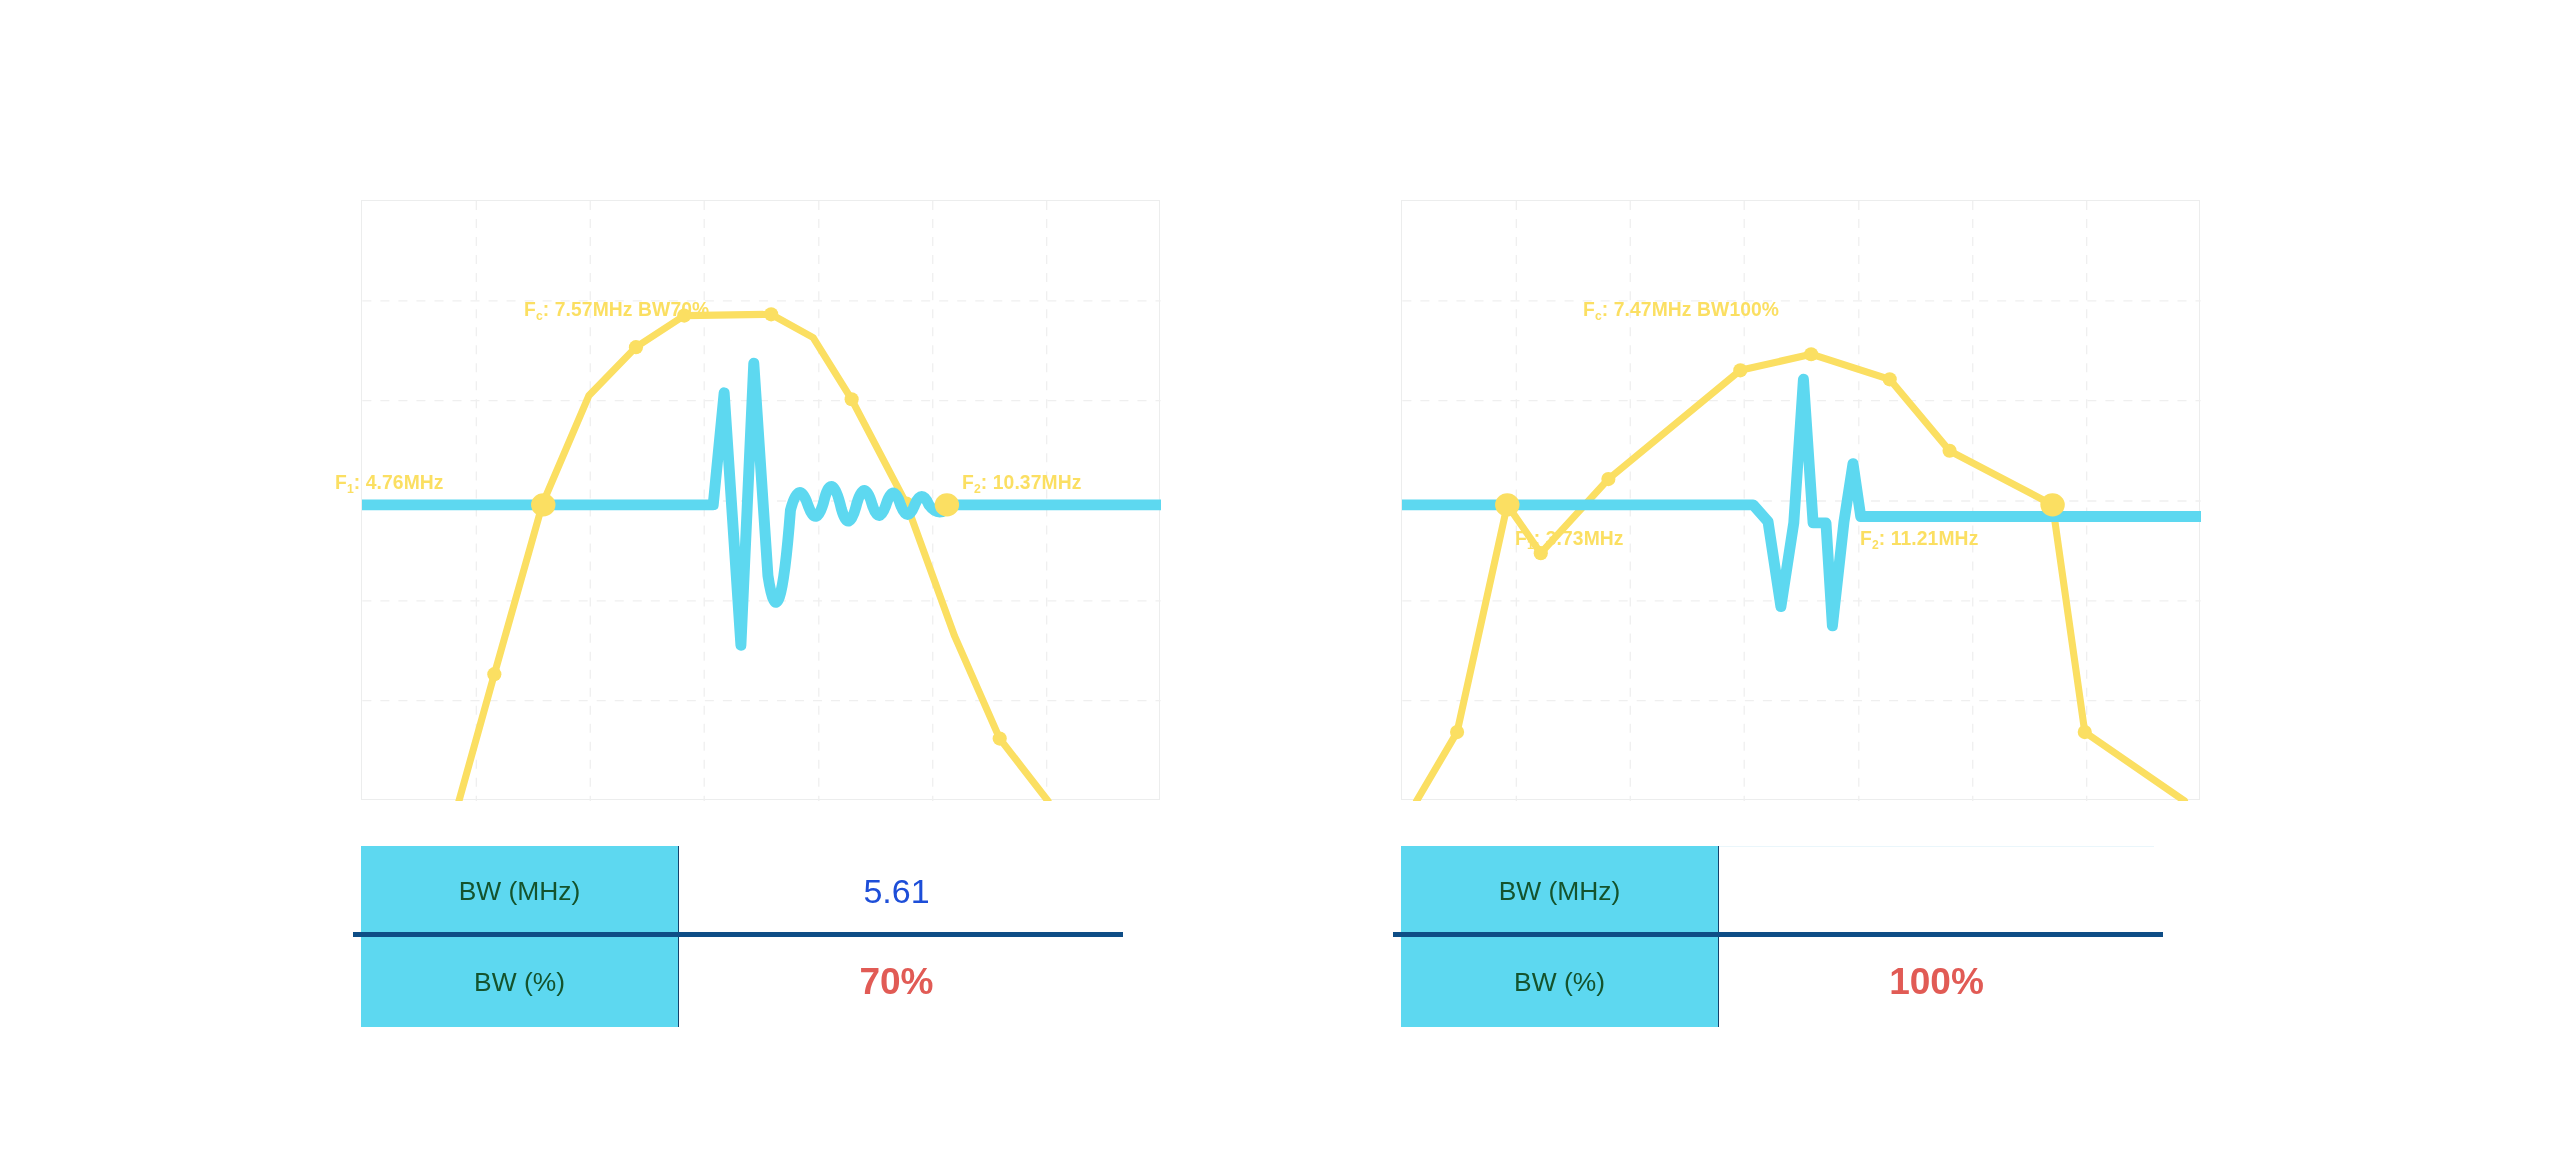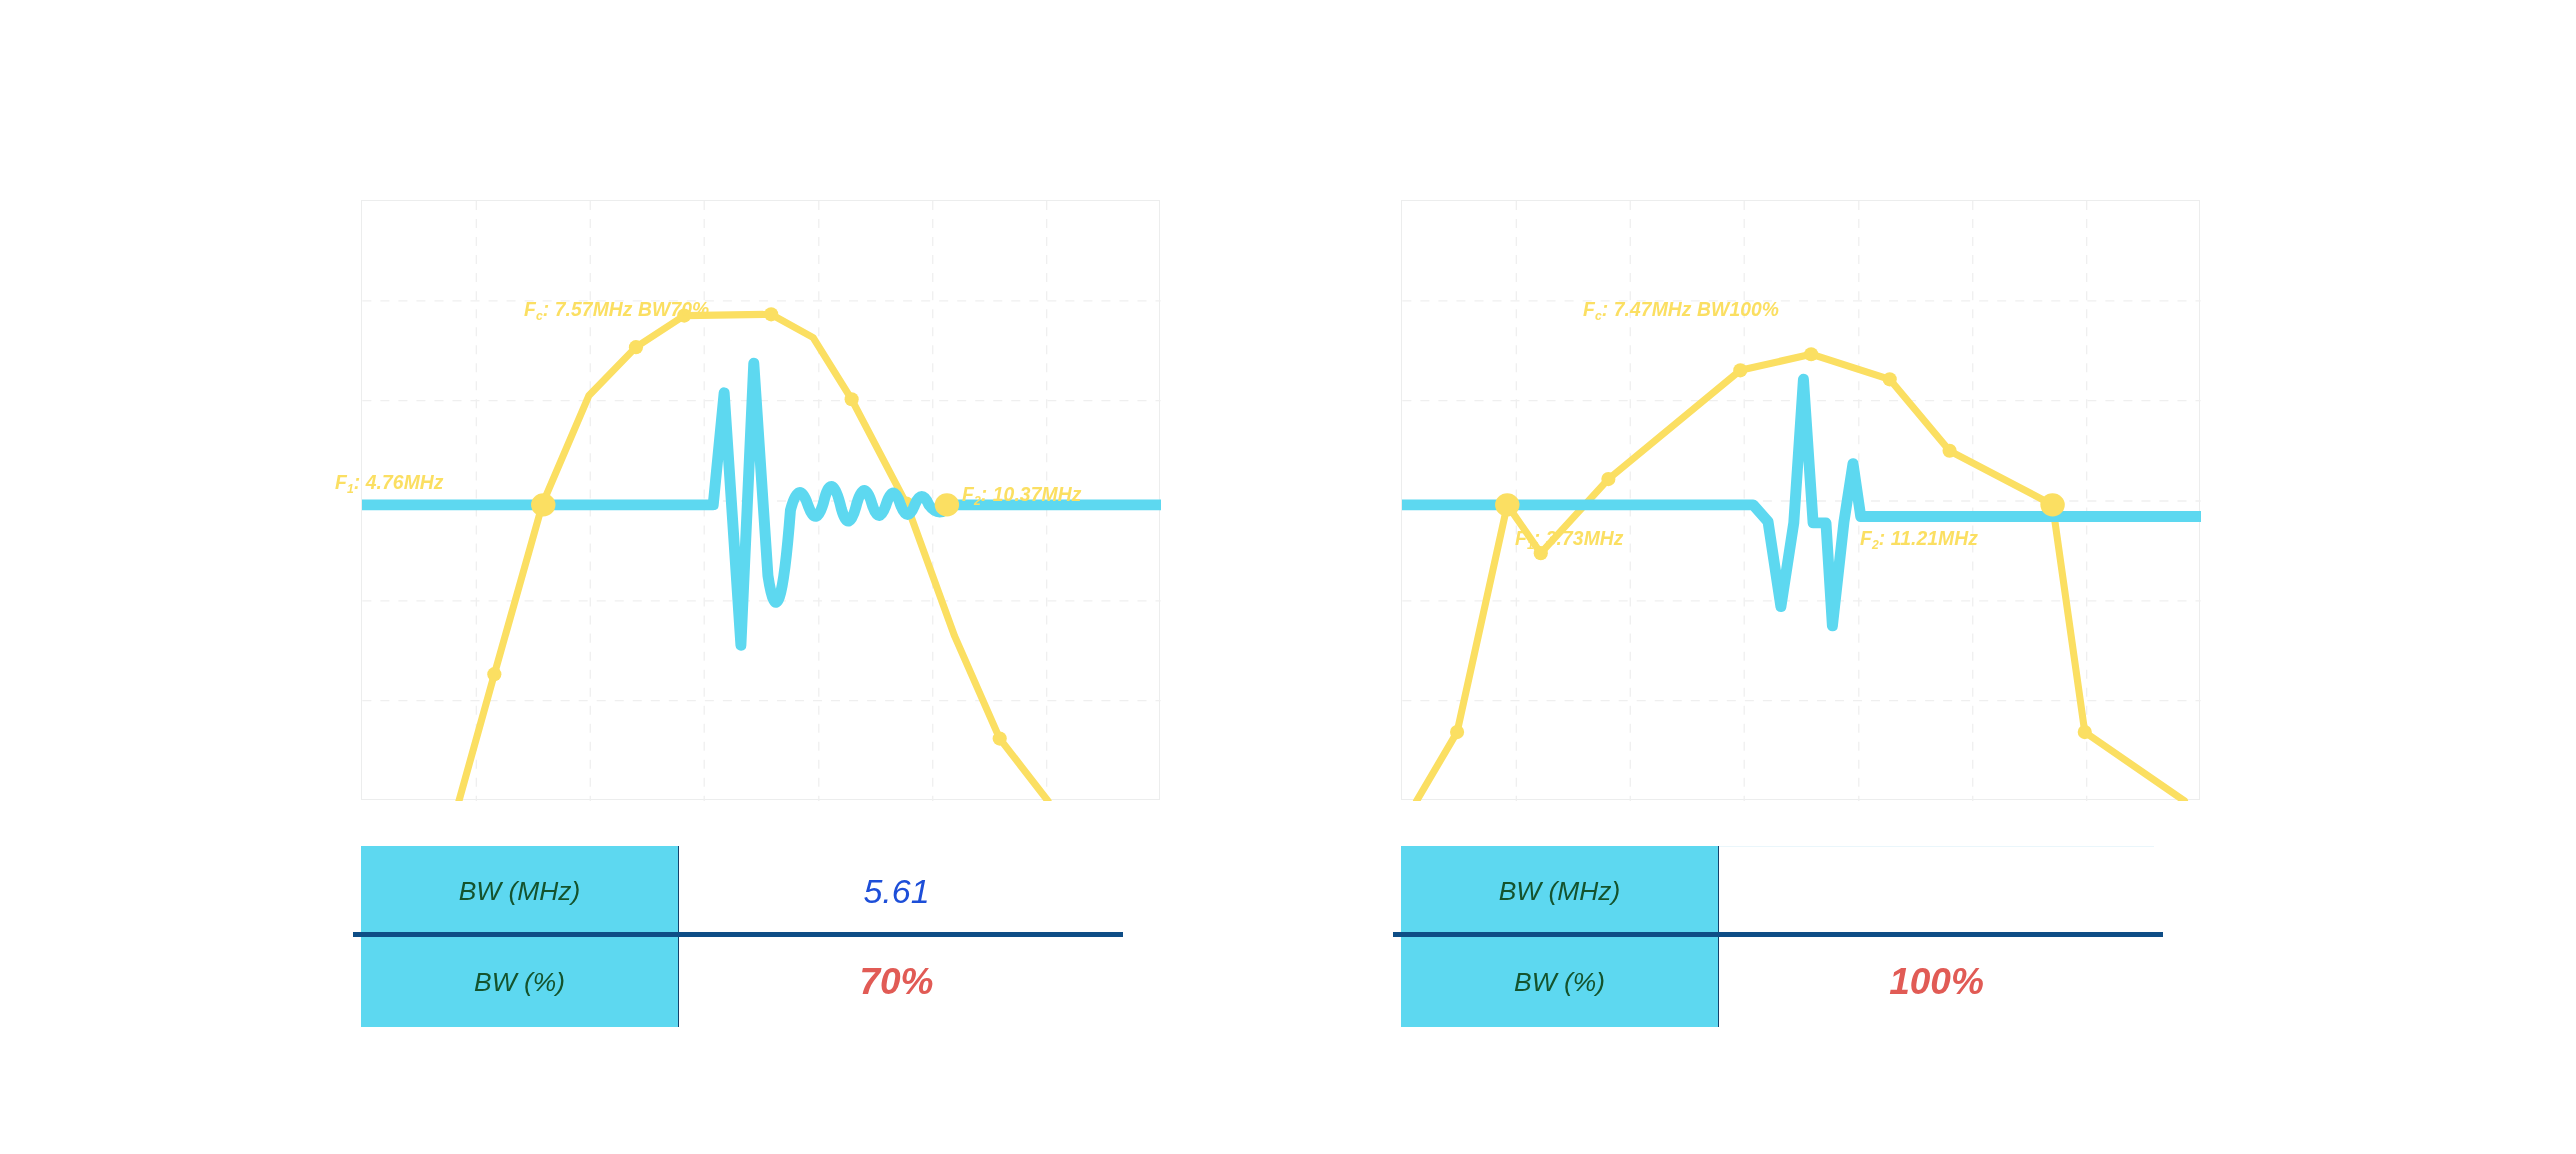--- a/index.html
+++ b/index.html
@@ -1,21 +1,21 @@
 <!DOCTYPE html>
 <html style="font-size:10.3px"><head>
 <meta charset="utf-8">
 <style>
   html,body{margin:0;padding:0;}
   body{
     width:2576px;height:1154px;background:#ffffff;
     font-family:"Liberation Sans", sans-serif;
     overflow:hidden;position:relative;
   }
-  .panel{position:absolute;top:0;font-style:italic;}
+  .panel{position:absolute;top:0;}
   #panel-left{left:0;width:1288px;height:1154px;}
   #panel-right{left:1040px;width:1288px;height:1154px;}
 
   
   .chart-wrap{position:absolute;left:353px;top:194px;width:813px;height:613px;}
   .plot-frame{
     position:absolute;left:7.7px;top:6.4px;width:799px;height:600px;
     background:#ffffff;
     border:1.3px solid #eceded;
     box-sizing:border-box;
@@ -109,21 +109,21 @@
         </g>
       </svg>
     </div>
 
     <div class="lbl" style="left:171px;top:105px;">
       <span>F</span><sub>c</sub><span>: 7.57MHz BW70%</span>
     </div>
     <div class="lbl" style="left:-18px;top:278px;">
       <span>F</span><sub>1</sub><span>: 4.76MHz</span>
     </div>
-    <div class="lbl" style="left:609px;top:290px;">
+    <div class="lbl" style="left:609px;top:278px;">
       <span>F</span><sub>2</sub><span>: 10.37MHz</span>
     </div>
   </div>
 
   <div class="bw-table" style="left:361px;top:846px;">
     <div class="bw-topline"></div>
     <div class="bw-row r1">
       <div class="bw-key">BW (MHz)</div>
       <div class="bw-val">5.61</div>
     </div>

